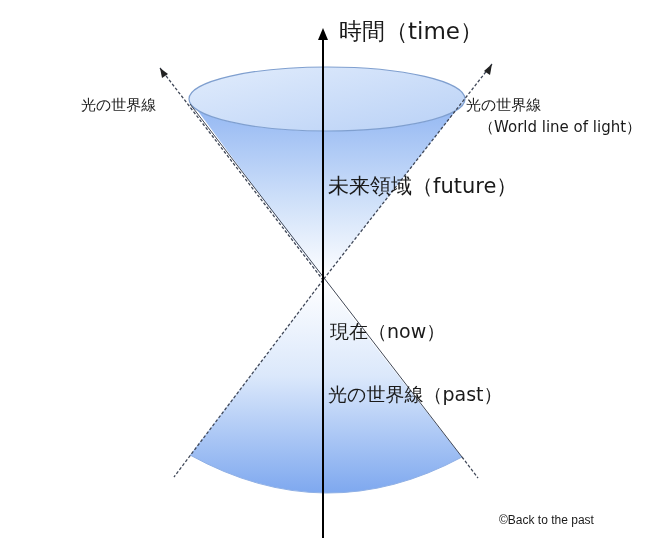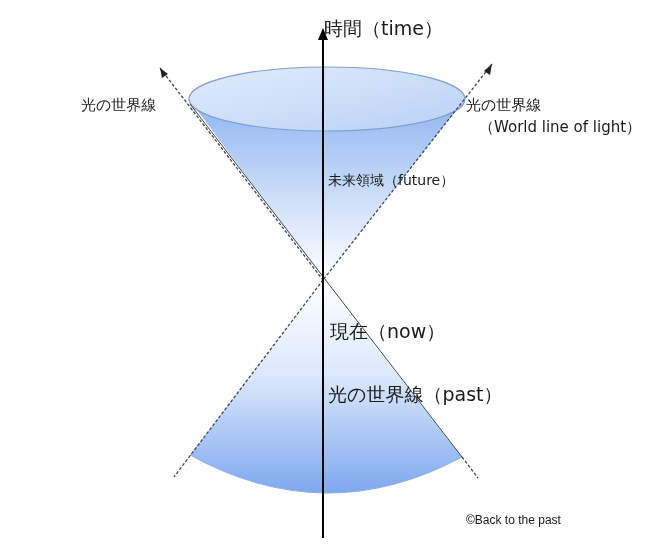--- a/index.html
+++ b/index.html
@@ -1,27 +1,27 @@
 <!DOCTYPE html>
 <html><head>
   <meta charset="utf-8">
   <style>
     html, body { margin: 0; padding: 0; background: #ffffff; }
     body { width: 661px; height: 550px; position: relative; overflow: hidden;
            font-family: "DejaVu Sans", "Liberation Sans", sans-serif; color: #1a1a1a; }
     #diagram { position: absolute; left: 0; top: 0; width: 661px; height: 550px; }
     .label { position: absolute; white-space: nowrap; }
-    .lbl-time { left: 324px; top: 16px; font-size: 19px; }
+    .lbl-time { left: 339px; top: 16px; font-size: 23px; }
     .lbl-light-left { left: 81px; top: 96px; font-size: 15px; }
     .lbl-light-right { left: 466px; top: 96px; font-size: 15px; }
     .lbl-light-right-en { left: 462px; top: 118px; font-size: 15px; margin-left: 17px; }
-    .lbl-future { left: 328px; top: 172px; font-size: 14px; }
+    .lbl-future { left: 328px; top: 172px; font-size: 21px; }
     .lbl-now { left: 330px; top: 271px; font-size: 19px; margin-top: 48px; }
     .lbl-past { left: 328px; top: 382px; font-size: 19px; }
-    .lbl-credit { left: 466px; top: 513px; font-size: 12px; font-family: "Liberation Sans", sans-serif; }
+    .lbl-credit { left: 499px; top: 513px; font-size: 12px; font-family: "Liberation Sans", sans-serif; }
   </style>
 </head>
 <body>
 
 <svg id="diagram" width="661" height="550" viewBox="0 0 661 550" xmlns="http://www.w3.org/2000/svg">
   <defs>
     <linearGradient id="futureGrad" x1="0" y1="0" x2="0" y2="1">
       <stop offset="0" stop-color="#8fb4f2"></stop>
       <stop offset="0.55" stop-color="#cddff9"></stop>
       <stop offset="1" stop-color="#ffffff"></stop>

